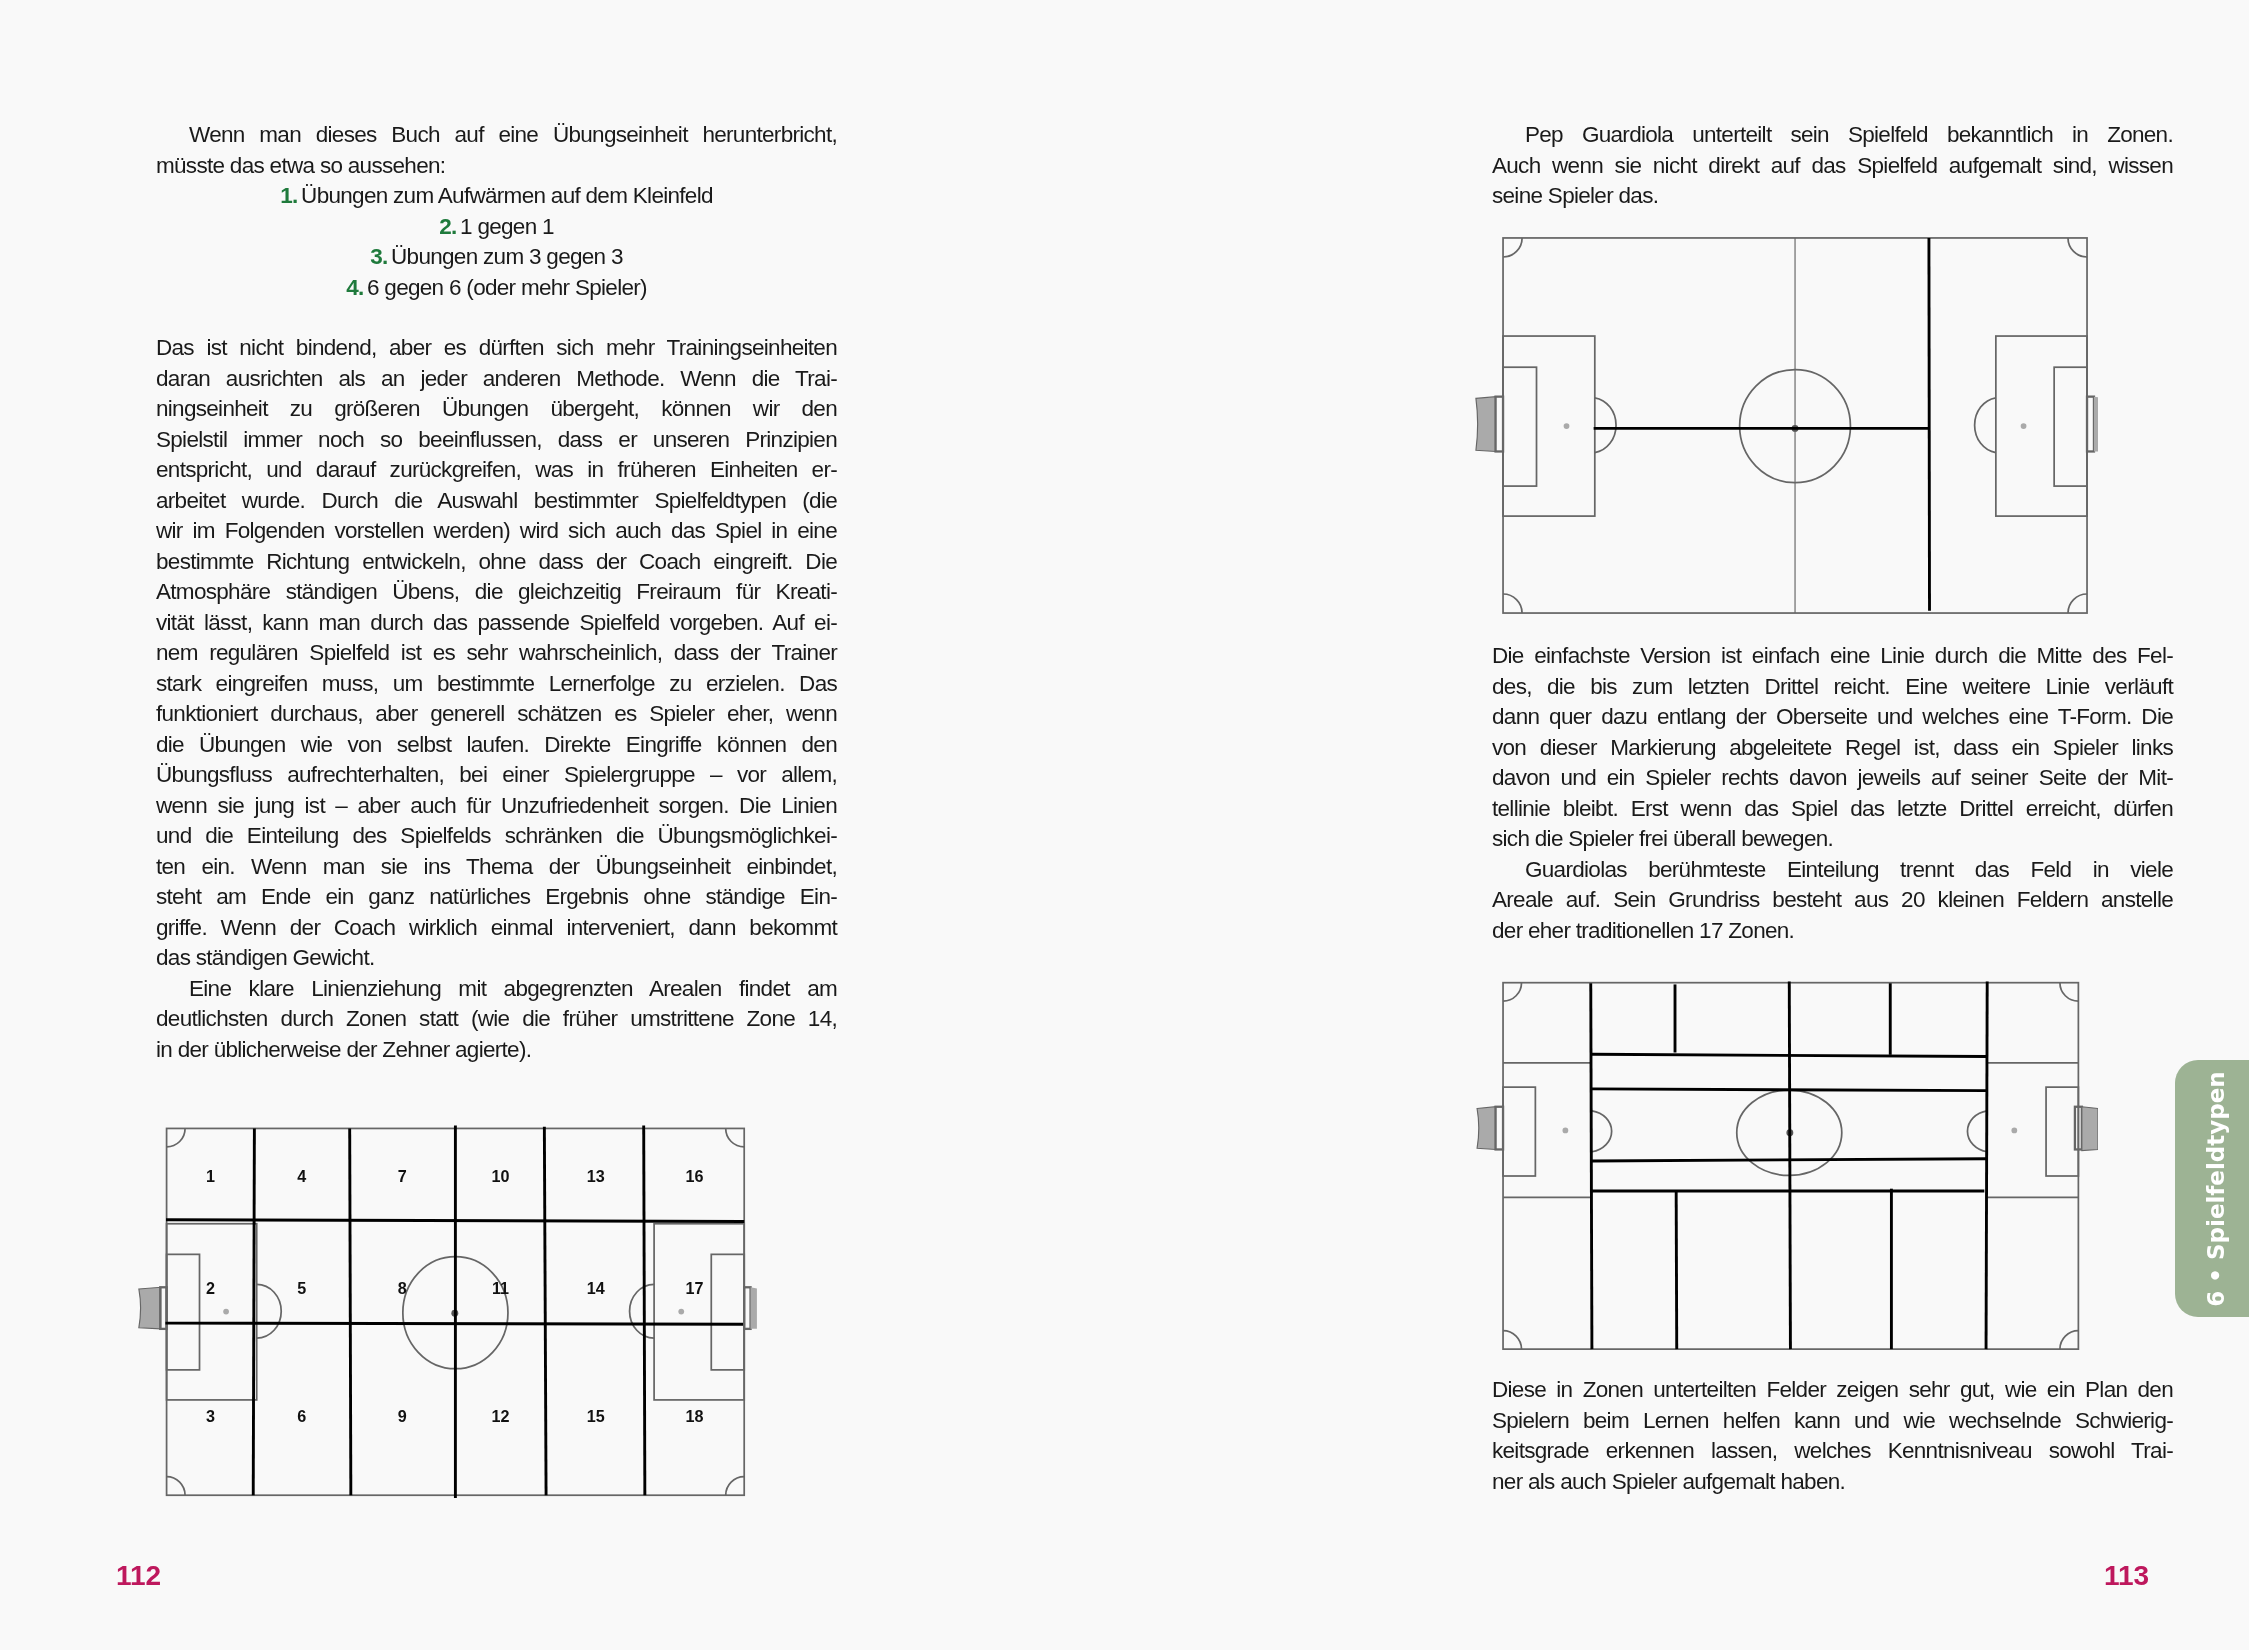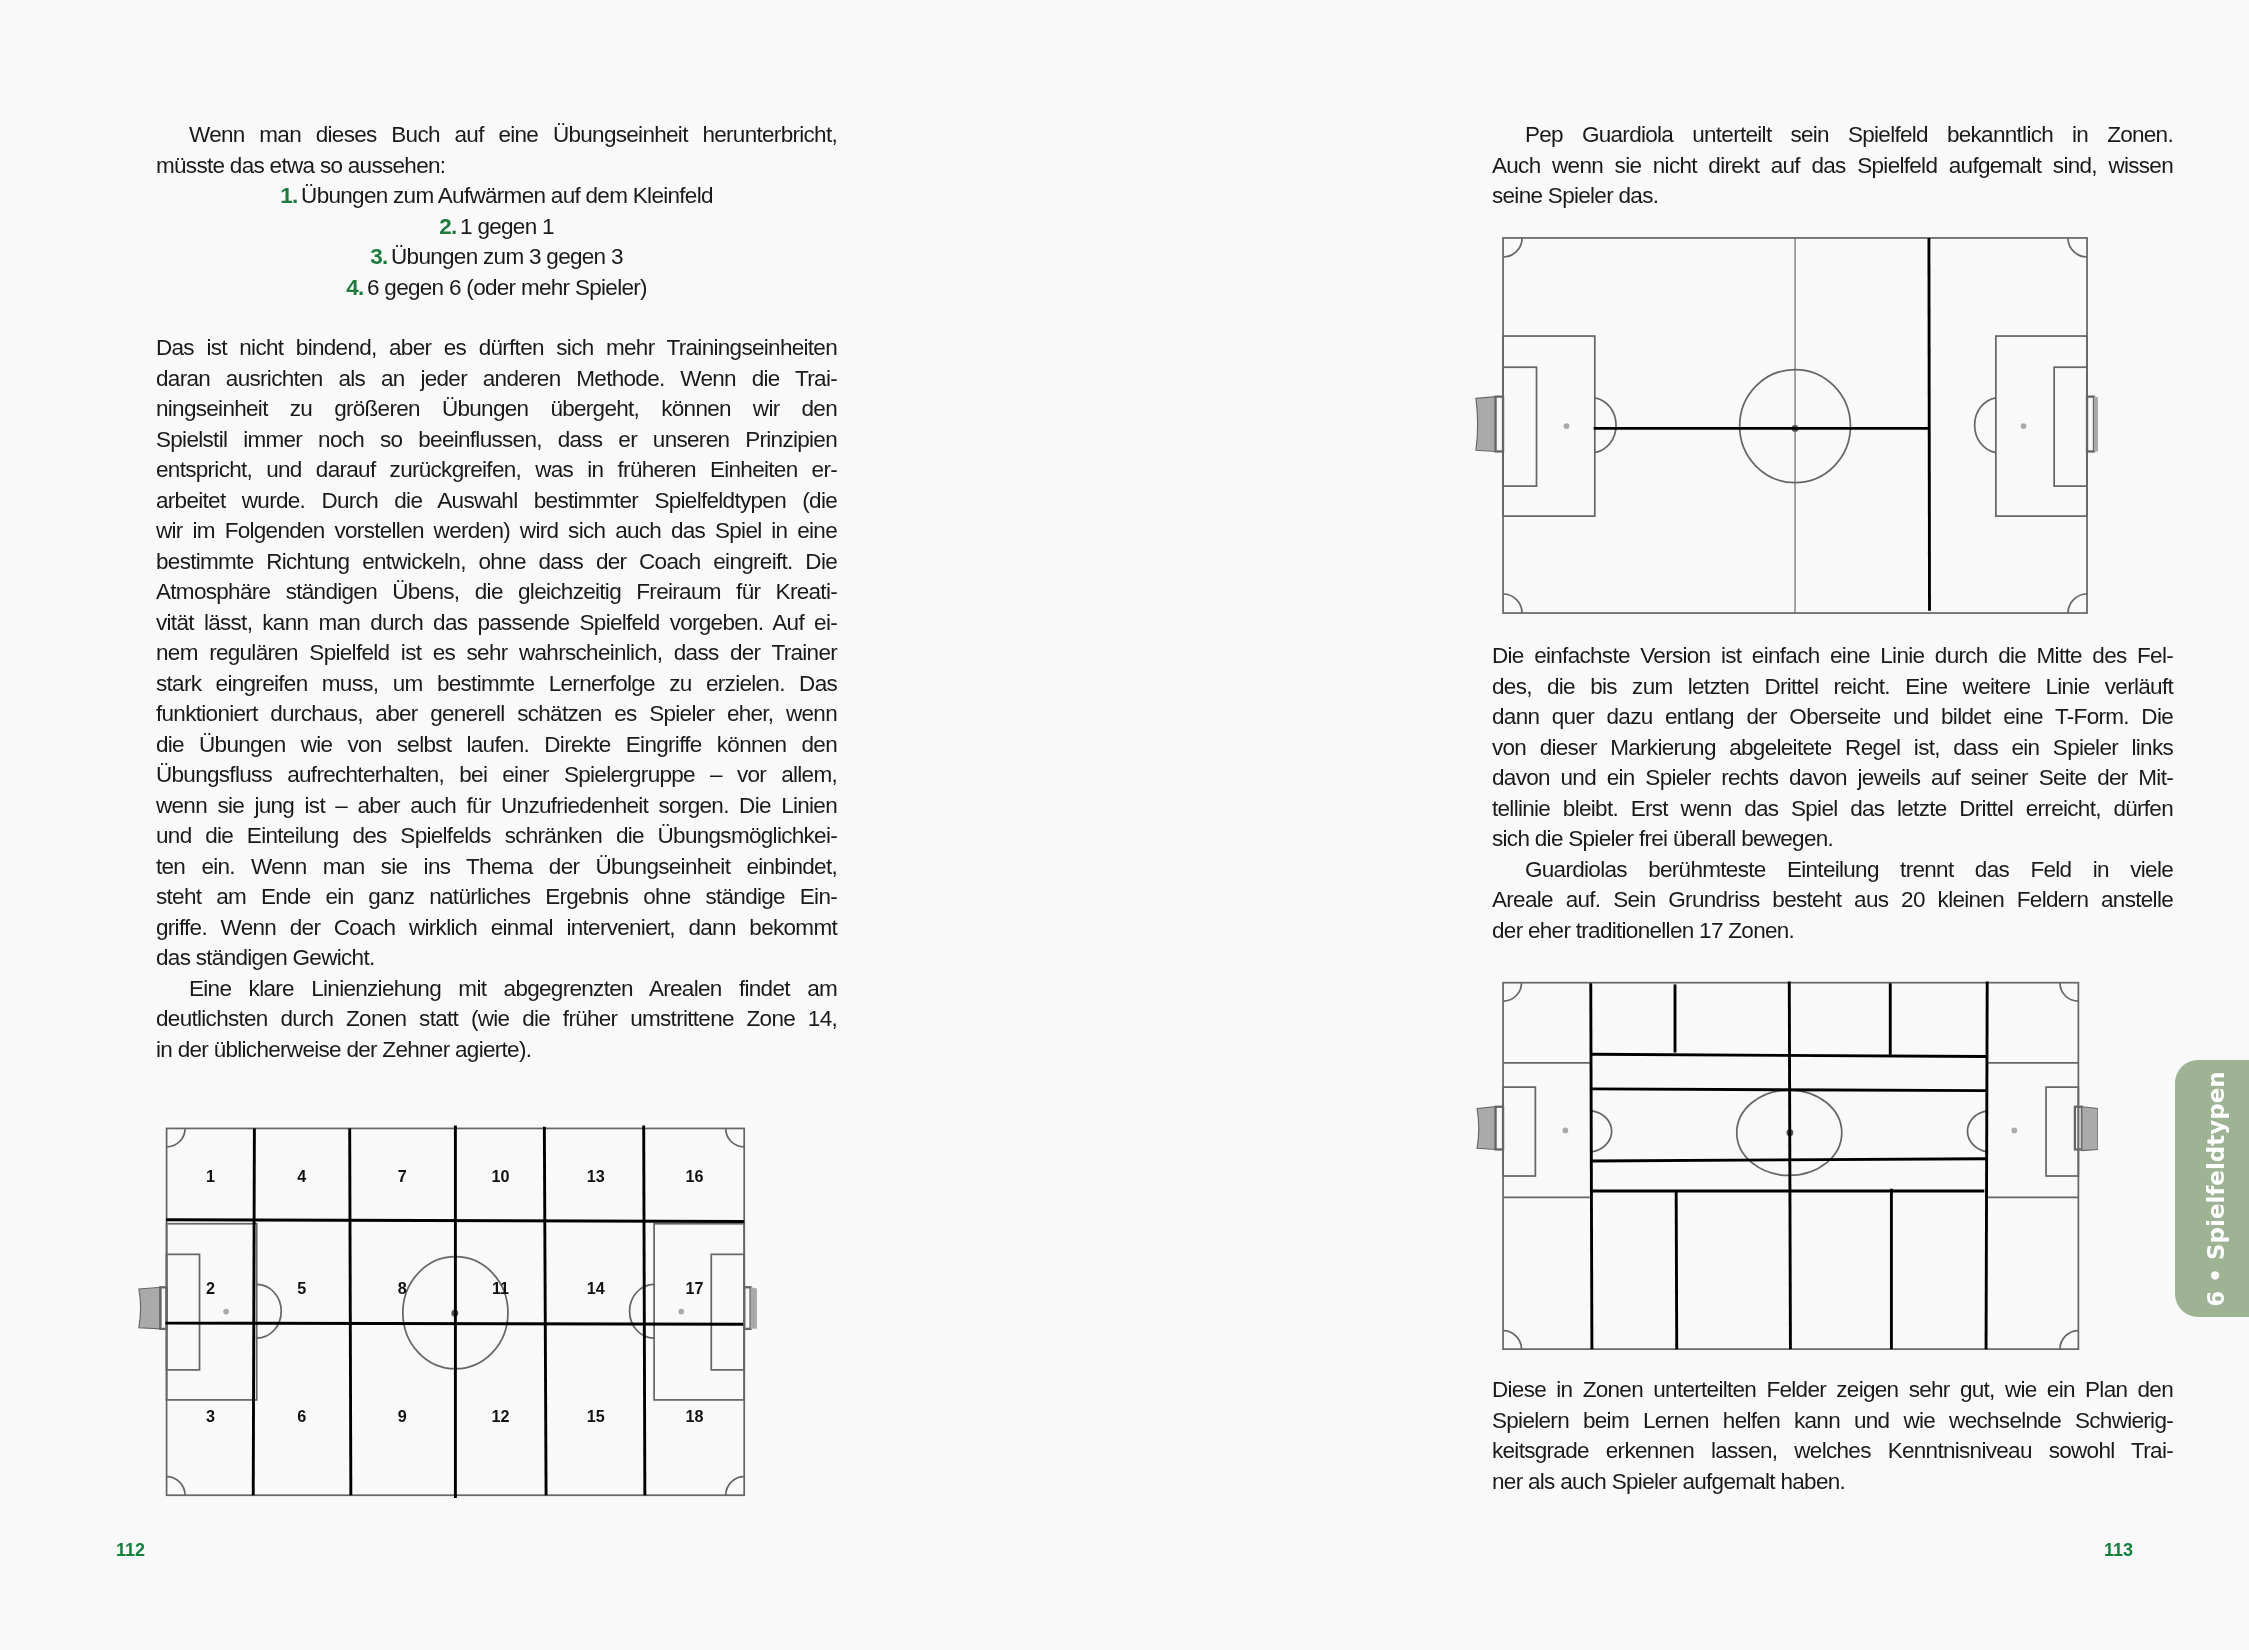--- a/index.html
+++ b/index.html
@@ -15,21 +15,21 @@
   .list-item { display:block;text-align:center; }
   .list-num { color:#1f7a3c; font-weight:bold; margin-right:3.5px; }
   #left-col { left:116px; top:120px; }
   #right-col-a { left:1452px; top:120px; }
   #right-col-b { left:1452px; top:641px; }
   #right-col-c { left:1452px; top:1375px; }
   .pitch { position:absolute; }
   #pitch-zones { left:133px; top:1114px; }
   #pitch-t { left:1469px; top:232px; }
   #pitch-20 { left:1469px; top:975px; }
-  .page-num { position:absolute; font-size:18px; font-weight:bold; color:#15803d; }
+  .page-num { position:absolute; font-size:28px; font-weight:bold; color:#be185d;margin-top:20px; }
   #page-num-left { left:116px; top:1540px; }
   #page-num-right { left:2104px; top:1540px; }
   #chapter-tab {
     position:absolute; left:2175px; top:1060px; width:81px; height:257px;
     background:#9db394; border-radius:23px 0 0 23px;
   }
   #chapter-tab span {
     position:absolute; left:50%; top:50%; transform:translate(-50%,-50%) rotate(-90deg);
     white-space:nowrap; color:#ffffff; font-weight:bold; font-size:23px;
     font-family:"DejaVu Sans", sans-serif;
@@ -177,21 +177,21 @@
   <g stroke="#000" stroke-width="5">
     <line x1="216" y1="340" x2="798" y2="340"></line>
     <line x1="797" y1="10" x2="798" y2="656"></line>
   </g>
 </svg>
 
 <div class="col" id="right-col-b">
   <p id="rp-p2">
       <span class="line">Die einfachste Version ist einfach eine Linie durch die Mitte des Fel-</span>
       <span class="line">des, die bis zum letzten Drittel reicht. Eine weitere Linie verläuft</span>
-      <span class="line">dann quer dazu entlang der Oberseite und bildet eine T-Form. Die</span>
+      <span class="line">dann quer dazu entlang der Oberseite und welches eine T-Form. Die</span>
       <span class="line">von dieser Markierung abgeleitete Regel ist, dass ein Spieler links</span>
       <span class="line">davon und ein Spieler rechts davon jeweils auf seiner Seite der Mit-</span>
       <span class="line">tellinie bleibt. Erst wenn das Spiel das letzte Drittel erreicht, dürfen</span>
       <span class="line last">sich die Spieler frei überall bewegen.</span>
     </p>
   <p class="" id="rp-p3">
       <span class="line" style="text-indent: 33px;">Guardiolas berühmteste Einteilung trennt das Feld in viele</span>
       <span class="line">Areale auf. Sein Grundriss besteht aus 20 kleinen Feldern anstelle</span>
       <span class="line last">der eher traditionellen 17 Zonen.</span>
     </p>

